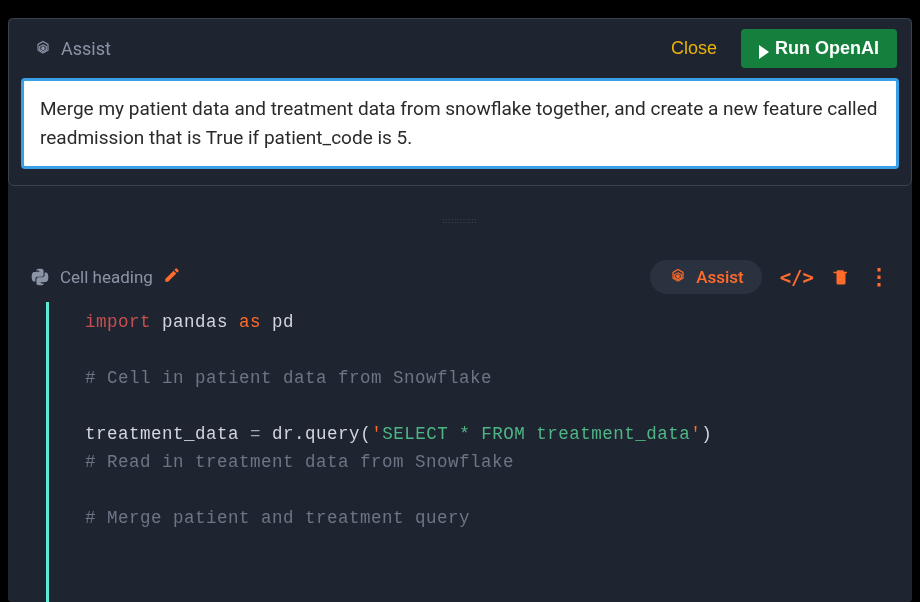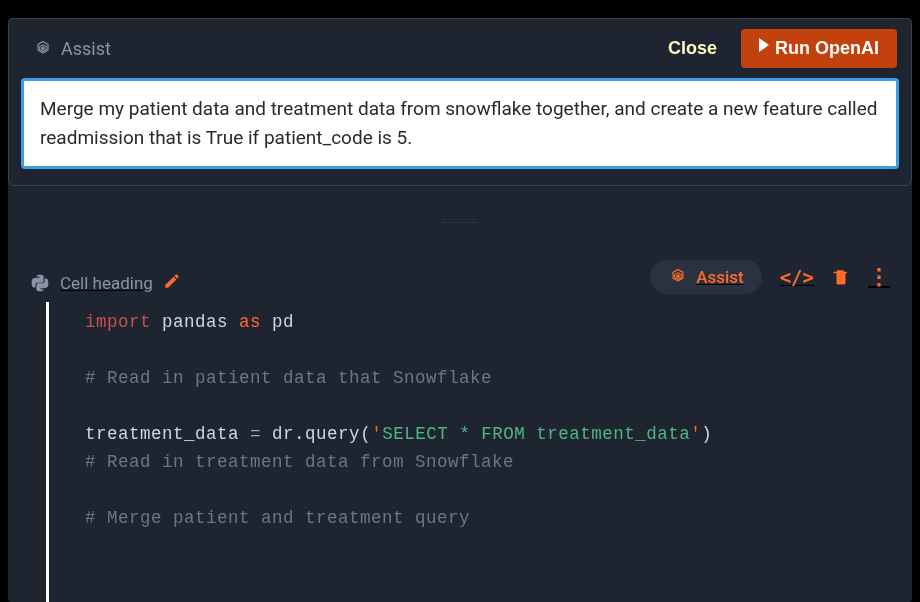--- a/index.html
+++ b/index.html
@@ -65,38 +65,38 @@
     
     .assist-actions {
       display: flex;
       align-items: center;
       gap: 16px;
     }
     
     .close-btn {
       background: none;
       border: none;
-      color: #fef9c3;
+      color: #eab308;
       font-size: 18px;
-      font-weight: 700;
+      font-weight: 400;
       cursor: pointer;
       padding: 8px 8px;
     }
     
     .run-btn {
-      background: #c2410c;
+      background: #15803d;
       border: none;
       color: #fff;
       font-size: 18px;
       font-weight: 600;
       padding: 9px 18px;
       border-radius: 4px;
       cursor: pointer;
       display: flex;
-      align-items: flex-start;
+      align-items: flex-end;
       gap: 6px;
     }
     
     .play-icon {
       display: inline-block;
       width: 0;
       height: 0;
       border-left: 10px solid #fff;
       border-top: 7px solid transparent;
       border-bottom: 7px solid transparent;
@@ -131,24 +131,23 @@
     
     .cell-container {
       flex: 1;
       display: flex;
       flex-direction: column;
       overflow: hidden;
     }
     
     .cell-toolbar {
       display: flex;
-      align-items: flex-end;
+      align-items: center;
       justify-content: space-between;
       padding: 6px 22px 8px 22px;
-      text-decoration: underline;
     }
     
     .toolbar-left {
       display: flex;
       align-items: center;
       gap: 10px;
       color: #8a94a6;
       font-size: 17px;
     }
     
@@ -211,21 +210,21 @@
     }
     
     .code-editor {
       flex: 1;
       padding: 6px 20px 12px 36px;
       font-family: "Menlo", "Monaco", "Courier New", monospace;
       font-size: 17.5px;
       line-height: 1.6;
       color: #d0d5de;
       overflow: auto;
-      border-left: 3px solid #ffffff;
+      border-left: 3px solid #5eead4;
       margin-left: 38px;
       margin-right: 20px;
       letter-spacing: 0.5px;
     }
     
     .code-line {
       white-space: pre;
     }
     
     .kw-import { color: #c94f4f; }
@@ -304,21 +303,21 @@
             <path d="M6 7h12v13a2 2 0 01-2 2H8a2 2 0 01-2-2V7zm3-4h6l1 2h4v2H2V5h4l1-2z"></path>
           </svg>
         </span>
         <span class="dots-icon">⋮</span>
       </div>
     </div>
 
     <div class="code-editor" id="code-editor">
         <div class="code-line"><span class="kw-import">import</span> <span class="ident">pandas</span> <span class="kw-as">as</span> <span class="ident">pd</span></div>
         <div class="code-line">&nbsp;</div>
-        <div class="code-line"><span class="comment"># Read in patient data that Snowflake</span></div>
+        <div class="code-line"><span class="comment"># Cell in patient data from Snowflake</span></div>
         <div class="code-line">&nbsp;</div>
         <div class="code-line"><span class="ident">treatment_data</span> <span class="operator">=</span> <span class="ident">dr</span><span class="punct">.</span><span class="ident">query</span><span class="punct">(</span><span class="string-q">'</span><span class="string-body">SELECT * FROM treatment_data</span><span class="string-q">'</span><span class="punct">)</span></div>
         <div class="code-line"><span class="comment"># Read in treatment data from Snowflake</span></div>
         <div class="code-line">&nbsp;</div>
         <div class="code-line"><span class="comment"># Merge patient and treatment query</span></div>
       </div>
   </div>
 
 </div>
 

